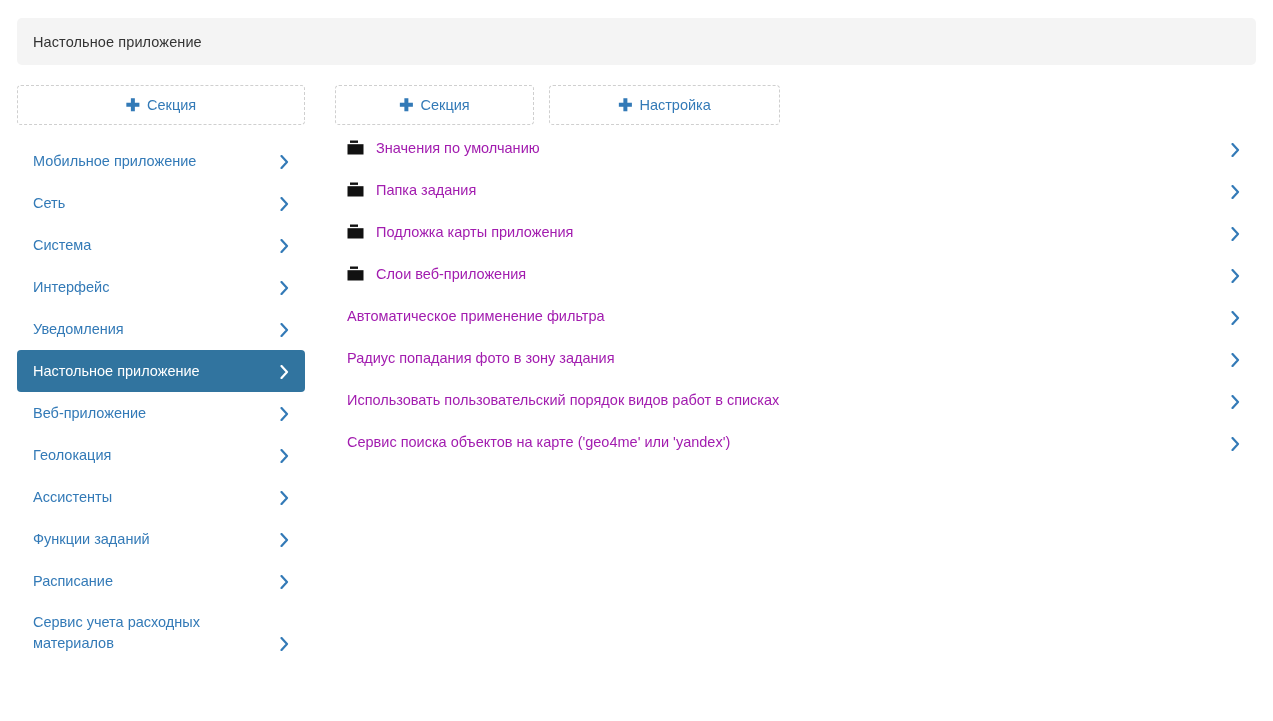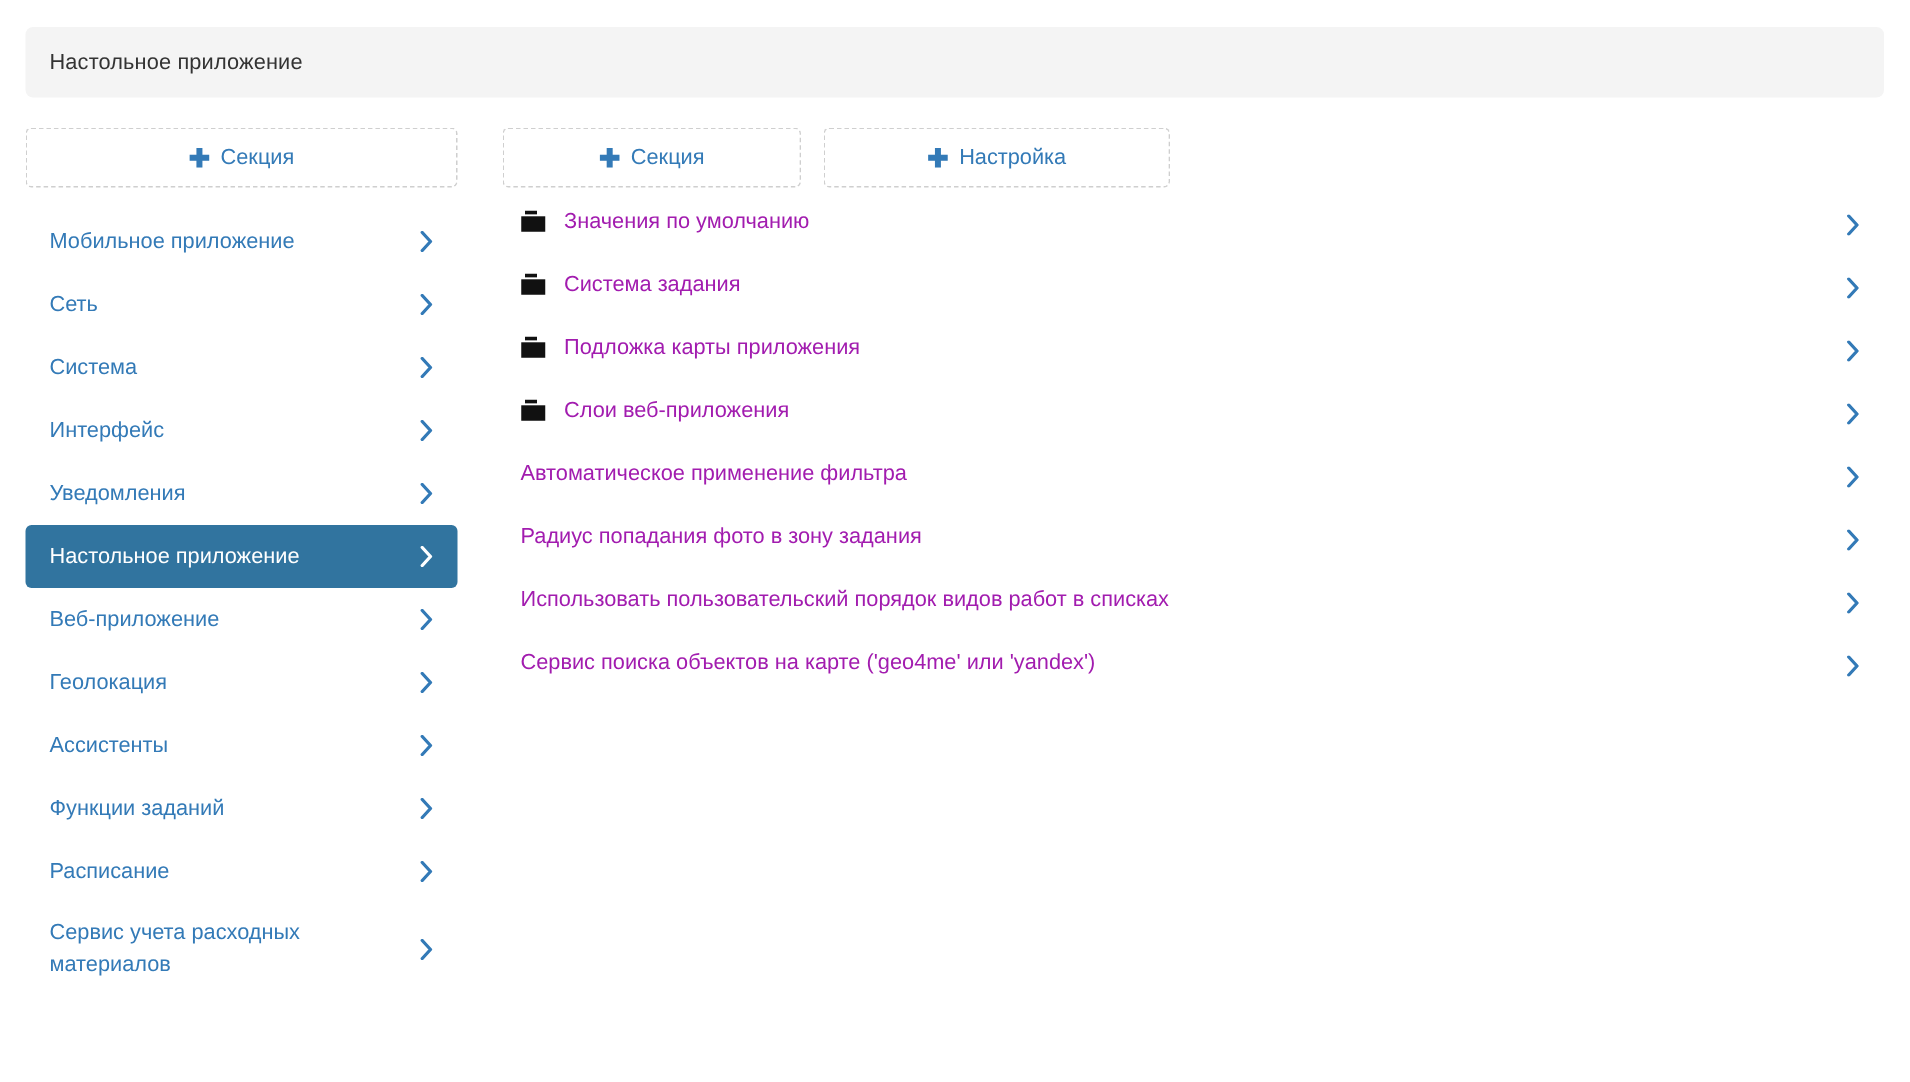--- a/index.html
+++ b/index.html
@@ -77,21 +77,21 @@
   .sidebar {
     position: absolute;
     left: 17px;
     top: 140px;
     width: 288px;
   }
   .side-item {
     position: relative;
     min-height: 42px;
     display: flex;
-    align-items: center;
+    align-items: flex-end;
     padding: 10px 14px 10px 16px;
     border-radius: 4px;
     cursor: pointer;
     color: #337ab7;
     font-size: 14.5px;
     line-height: 21px;
   }
   .side-item .label {
     flex: 1;
     padding-right: 10px;
@@ -276,21 +276,21 @@
           <svg width="9" height="14" viewBox="0 0 9 14">
             <path d="M1.5 1 L7 7 L1.5 13" fill="none" stroke="#337ab7" stroke-width="2.2" stroke-linecap="round" stroke-linejoin="round"></path>
           </svg>
         </span>
       </div>
       <div class="row">
         <span class="folder-ico"><svg width="17" height="15" viewBox="0 0 17 15">
             <rect x="3" y="0.5" width="8" height="2.4" fill="#111111"></rect>
             <rect x="0.5" y="4.2" width="16" height="10.3" fill="#111111"></rect>
           </svg></span>
-        <span class="row-label">Система задания</span>
+        <span class="row-label">Папка задания</span>
         <span class="chev">
           <svg width="9" height="14" viewBox="0 0 9 14">
             <path d="M1.5 1 L7 7 L1.5 13" fill="none" stroke="#337ab7" stroke-width="2.2" stroke-linecap="round" stroke-linejoin="round"></path>
           </svg>
         </span>
       </div>
       <div class="row">
         <span class="folder-ico"><svg width="17" height="15" viewBox="0 0 17 15">
             <rect x="3" y="0.5" width="8" height="2.4" fill="#111111"></rect>
             <rect x="0.5" y="4.2" width="16" height="10.3" fill="#111111"></rect>

